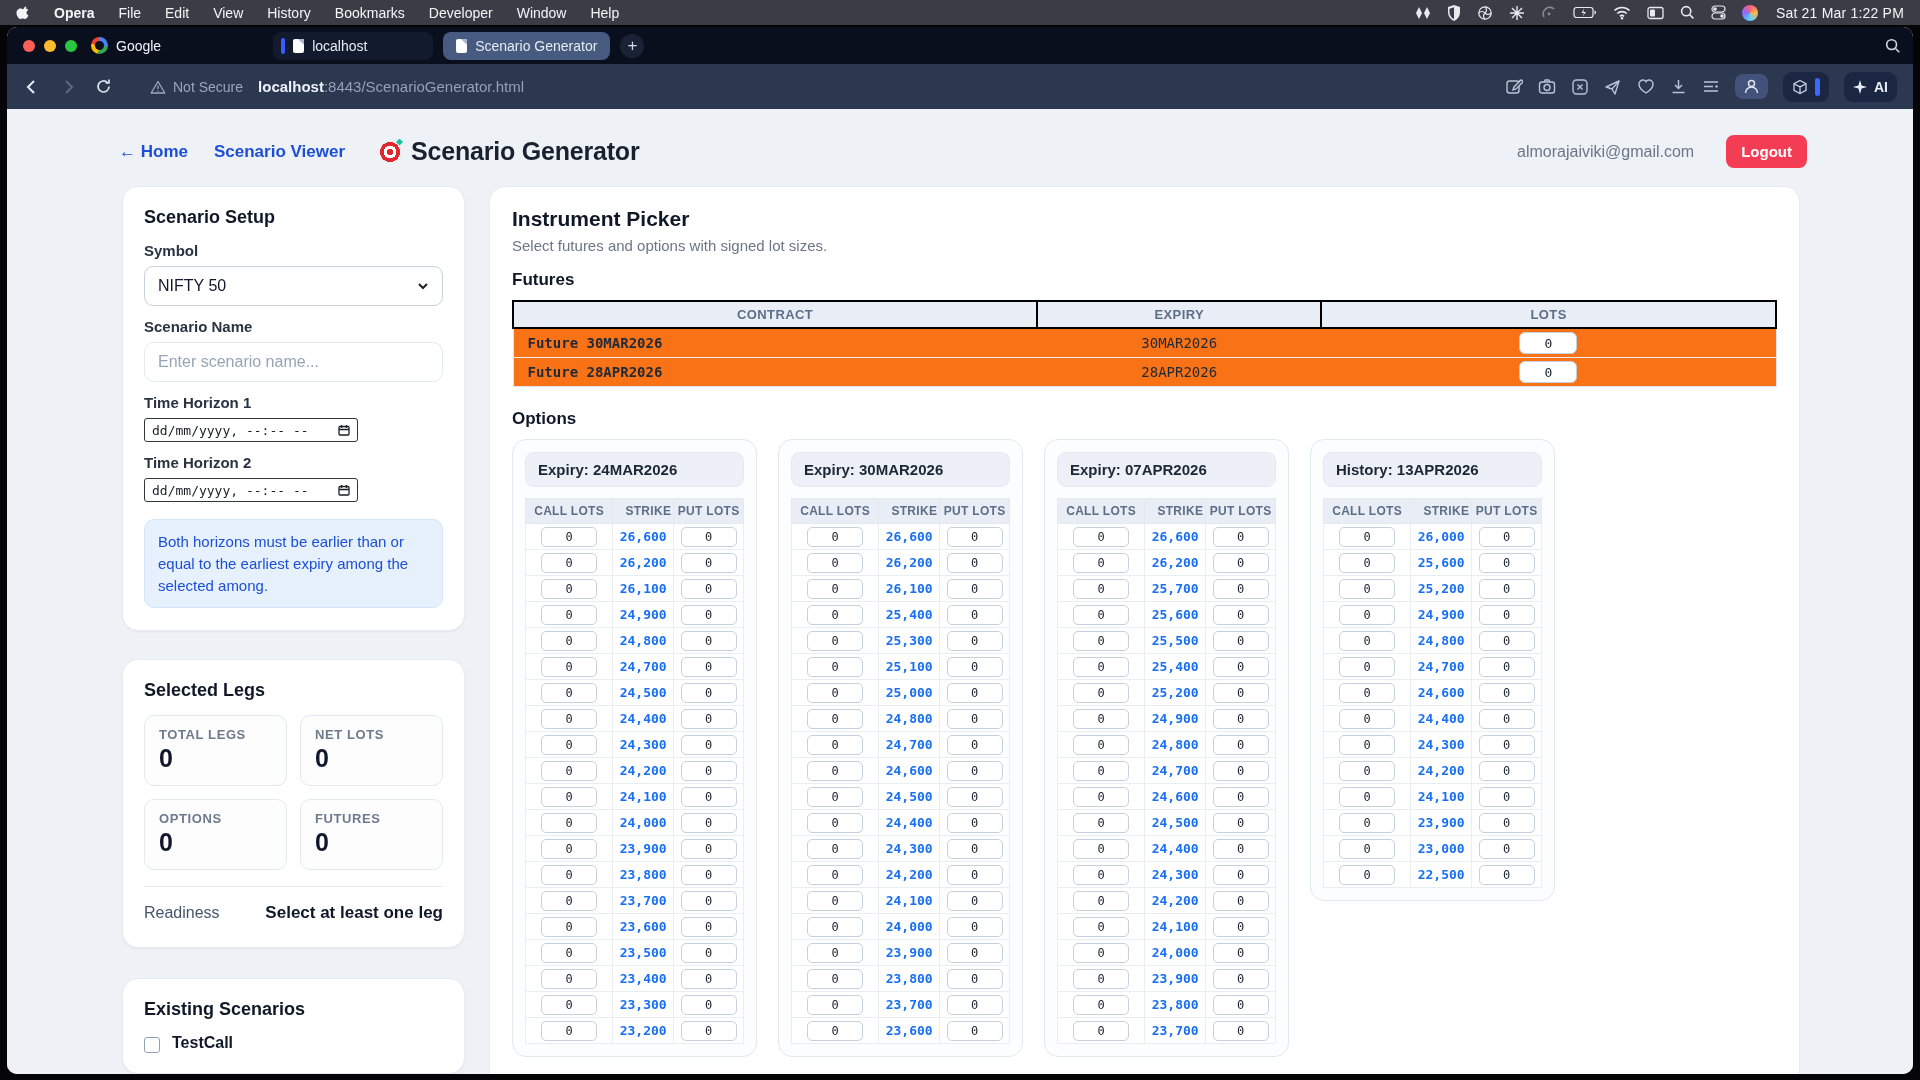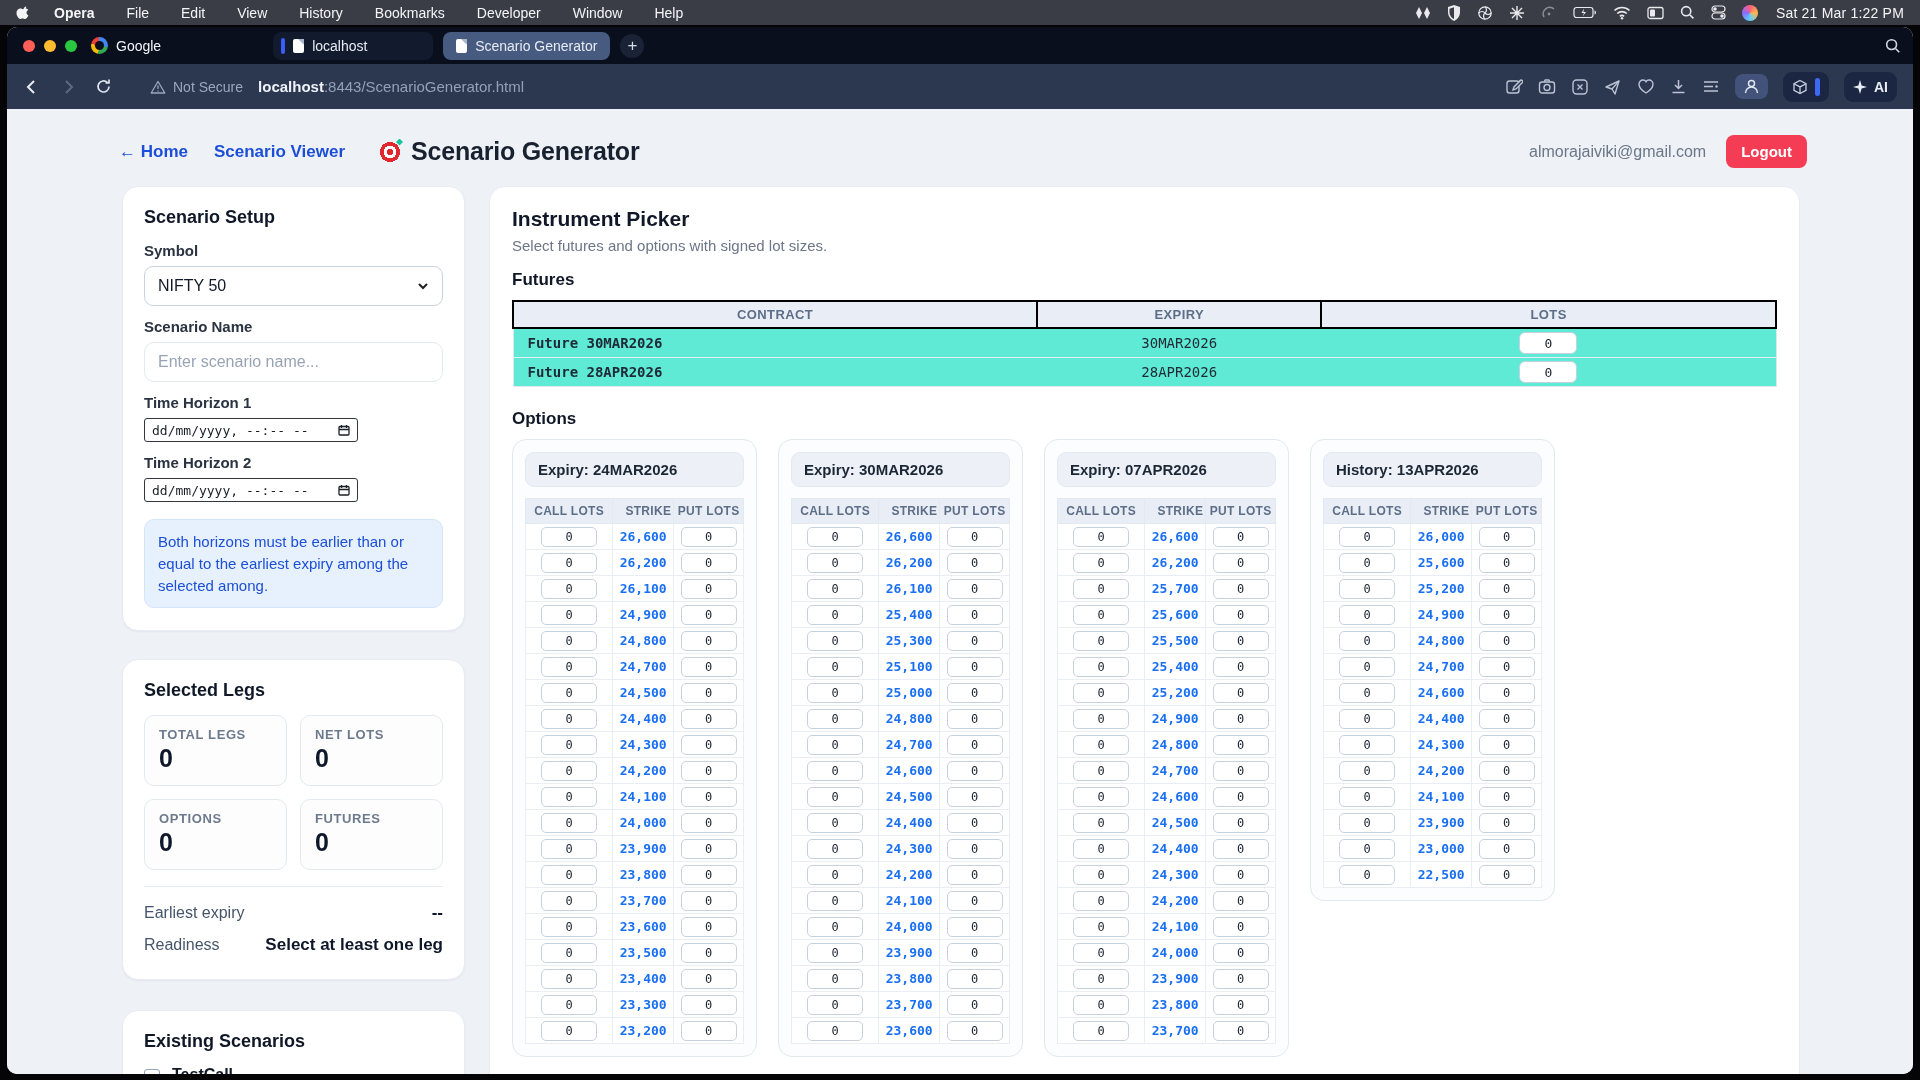--- a/index.html
+++ b/index.html
@@ -62,21 +62,21 @@
   .page { flex:1; position:relative; overflow:hidden; background:#eef1f6; }
   .page-header { display:flex; align-items:center; padding:26px 106px 16px 112px; }
   .header-left { display:flex; align-items:center; gap:26px; }
   .nav-link { font-size:17px; font-weight:600; color:#1d4ed8; cursor:pointer; white-space:nowrap; }
   .brand { display:flex; align-items:center; gap:10px; margin-left:8px; }
   .target-logo { position:relative; width:22px; height:22px; border-radius:50%;
     background:radial-gradient(circle at 50% 50%, #e0282e 0 3.5px, #fff 3.5px 6.5px, #e0282e 6.5px 10px, transparent 10px); }
   .target-logo::after { content:""; position:absolute; right:-2px; top:-2px; width:7px; height:7px;
     background:#19c39c; clip-path:polygon(50% 0,100% 50%,50% 100%,0 50%); }
   .page-title { font-size:25px; font-weight:800; color:#18212f; letter-spacing:-.2px; white-space:nowrap; }
-  .header-right { margin-left:auto; display:flex; align-items:center; gap:20px; }
+  .header-right { margin-left:auto; display:flex; align-items:center; gap:32px; }
   .email { font-size:16px; color:#6b7687; }
   .logout-btn { background:#f43c54; color:#fff; border:none; border-radius:8px; padding:8px 15px;
                 font-size:15px; font-weight:700; font-family:inherit; cursor:pointer; }
 
   .content { display:flex; align-items:flex-start; gap:24px; padding:2px 113px 0 115px; }
 
   
   .sidebar { width:343px; flex:0 0 343px; }
   .card { background:#fff; border:1px solid #e7ecf2; border-radius:16px; box-shadow:0 1px 2px rgba(16,24,40,.05); }
   .setup-card { padding:20px 21px 22px; }
@@ -111,21 +111,21 @@
   .main-panel { flex:1; background:#fff; border:1px solid #e7ecf2; border-radius:16px;
                 padding:18px 22px 40px; min-height:920px; }
   .panel-title { font-size:21px; font-weight:800; color:#101828; margin:2px 0 6px; }
   .panel-sub { font-size:15px; color:#6b7687; margin-bottom:16px; }
   .section-heading { font-size:17px; font-weight:700; color:#101828; margin:14px 0 10px; }
 
   table { border-collapse:collapse; }
   .futures-table { width:100%; border:1px solid #dfe6ee; }
   .futures-table th { background:#e9eef6; font-size:13px; color:#5d6e88; font-weight:700;
                       letter-spacing:.4px; padding:5px 8px; border:2px solid #000000; }
-  .futures-table td { border-top:1px solid #e7edf4; padding:3px 8px; height:24px; background:#5eead4; }
+  .futures-table td { border-top:1px solid #e7edf4; padding:3px 8px; height:24px; background:#f97316; }
   .td-contract { font-family:"DejaVu Sans Mono", monospace; font-weight:700; font-size:14px; color:#1f2937; padding-left:14px !important; }
   .td-expiry { text-align:center; font-family:"DejaVu Sans Mono", monospace; font-size:14px; color:#1f2937; }
   .td-lots { text-align:center; }
   .lot-input { width:58px; height:22px; border:1px solid #c6d1de; border-radius:6px; text-align:center;
                font-family:"DejaVu Sans Mono", monospace; font-size:13px; color:#1b2430; background:#fff; }
 
   .options-row { display:flex; gap:21px; margin-top:2px; align-items:flex-start; }
   .option-card { width:245px; flex:0 0 245px; border:1px solid #e2e8f0; border-radius:14px;
                  background:#fcfdff; padding:12px; }
   .expiry-pill { background:#edf1f7; border:1px solid #e4e9f1; border-radius:9px; padding:8px 12px;
@@ -144,21 +144,21 @@
 
 <div class="screen">
 
   <div class="menubar">
     <div class="menu-left">
       <span class="status-icon">
         <svg width="14" height="16" viewBox="0 0 16 16" fill="#f4f5f7">
             <path d="M11.3.6c.1.9-.3 1.8-.9 2.4-.6.7-1.5 1.2-2.4 1.1-.1-.9.4-1.8.9-2.4.6-.6 1.6-1.1 2.4-1.1zM13.9 11.1c-.4.9-.6 1.3-1.1 2.1-.7 1.1-1.7 2.4-3 2.4-1.1 0-1.4-.7-2.9-.7s-1.8.7-2.9.7c-1.2 0-2.2-1.2-2.9-2.3C-.8 10.3-1 6.9.5 5.1c1-1.3 2.5-2 3.8-2 1.2 0 2 .7 3 .7 1 0 1.6-.7 3-.7 1.2 0 2.5.6 3.4 1.7-3 1.6-2.5 5.5.2 6.3z" transform="translate(1,0) scale(.95)"></path>
           </svg>
       </span>
-      <span id="menu-items" style="display:flex;gap:32px;align-items:center;">
+      <span id="menu-items" style="display:flex;gap:24px;align-items:center;">
           <span class="menu-item bold">Opera</span>
           <span class="menu-item">File</span>
           <span class="menu-item">Edit</span>
           <span class="menu-item">View</span>
           <span class="menu-item">History</span>
           <span class="menu-item">Bookmarks</span>
           <span class="menu-item">Developer</span>
           <span class="menu-item">Window</span>
           <span class="menu-item">Help</span>
         </span>
@@ -420,24 +420,20 @@
                   <div class="stat-label">OPTIONS</div>
                   <div class="stat-value">0</div>
                 </div>
                 <div class="stat-box">
                   <div class="stat-label">FUTURES</div>
                   <div class="stat-value">0</div>
                 </div>
               </div>
             <div class="divider"></div>
             <div class="kv-row">
-              <span>Earliest expiry</span>
-              <span class="kv-value">--</span>
-            </div>
-            <div class="kv-row">
               <span>Readiness</span>
               <span class="kv-value">Select at least one leg</span>
             </div>
           </section>
 
           <section class="card scen-card">
             <div class="card-heading">Existing Scenarios</div>
             <div id="scenario-list">
                 <div class="scenario-item">
                   <span class="checkbox"></span>

